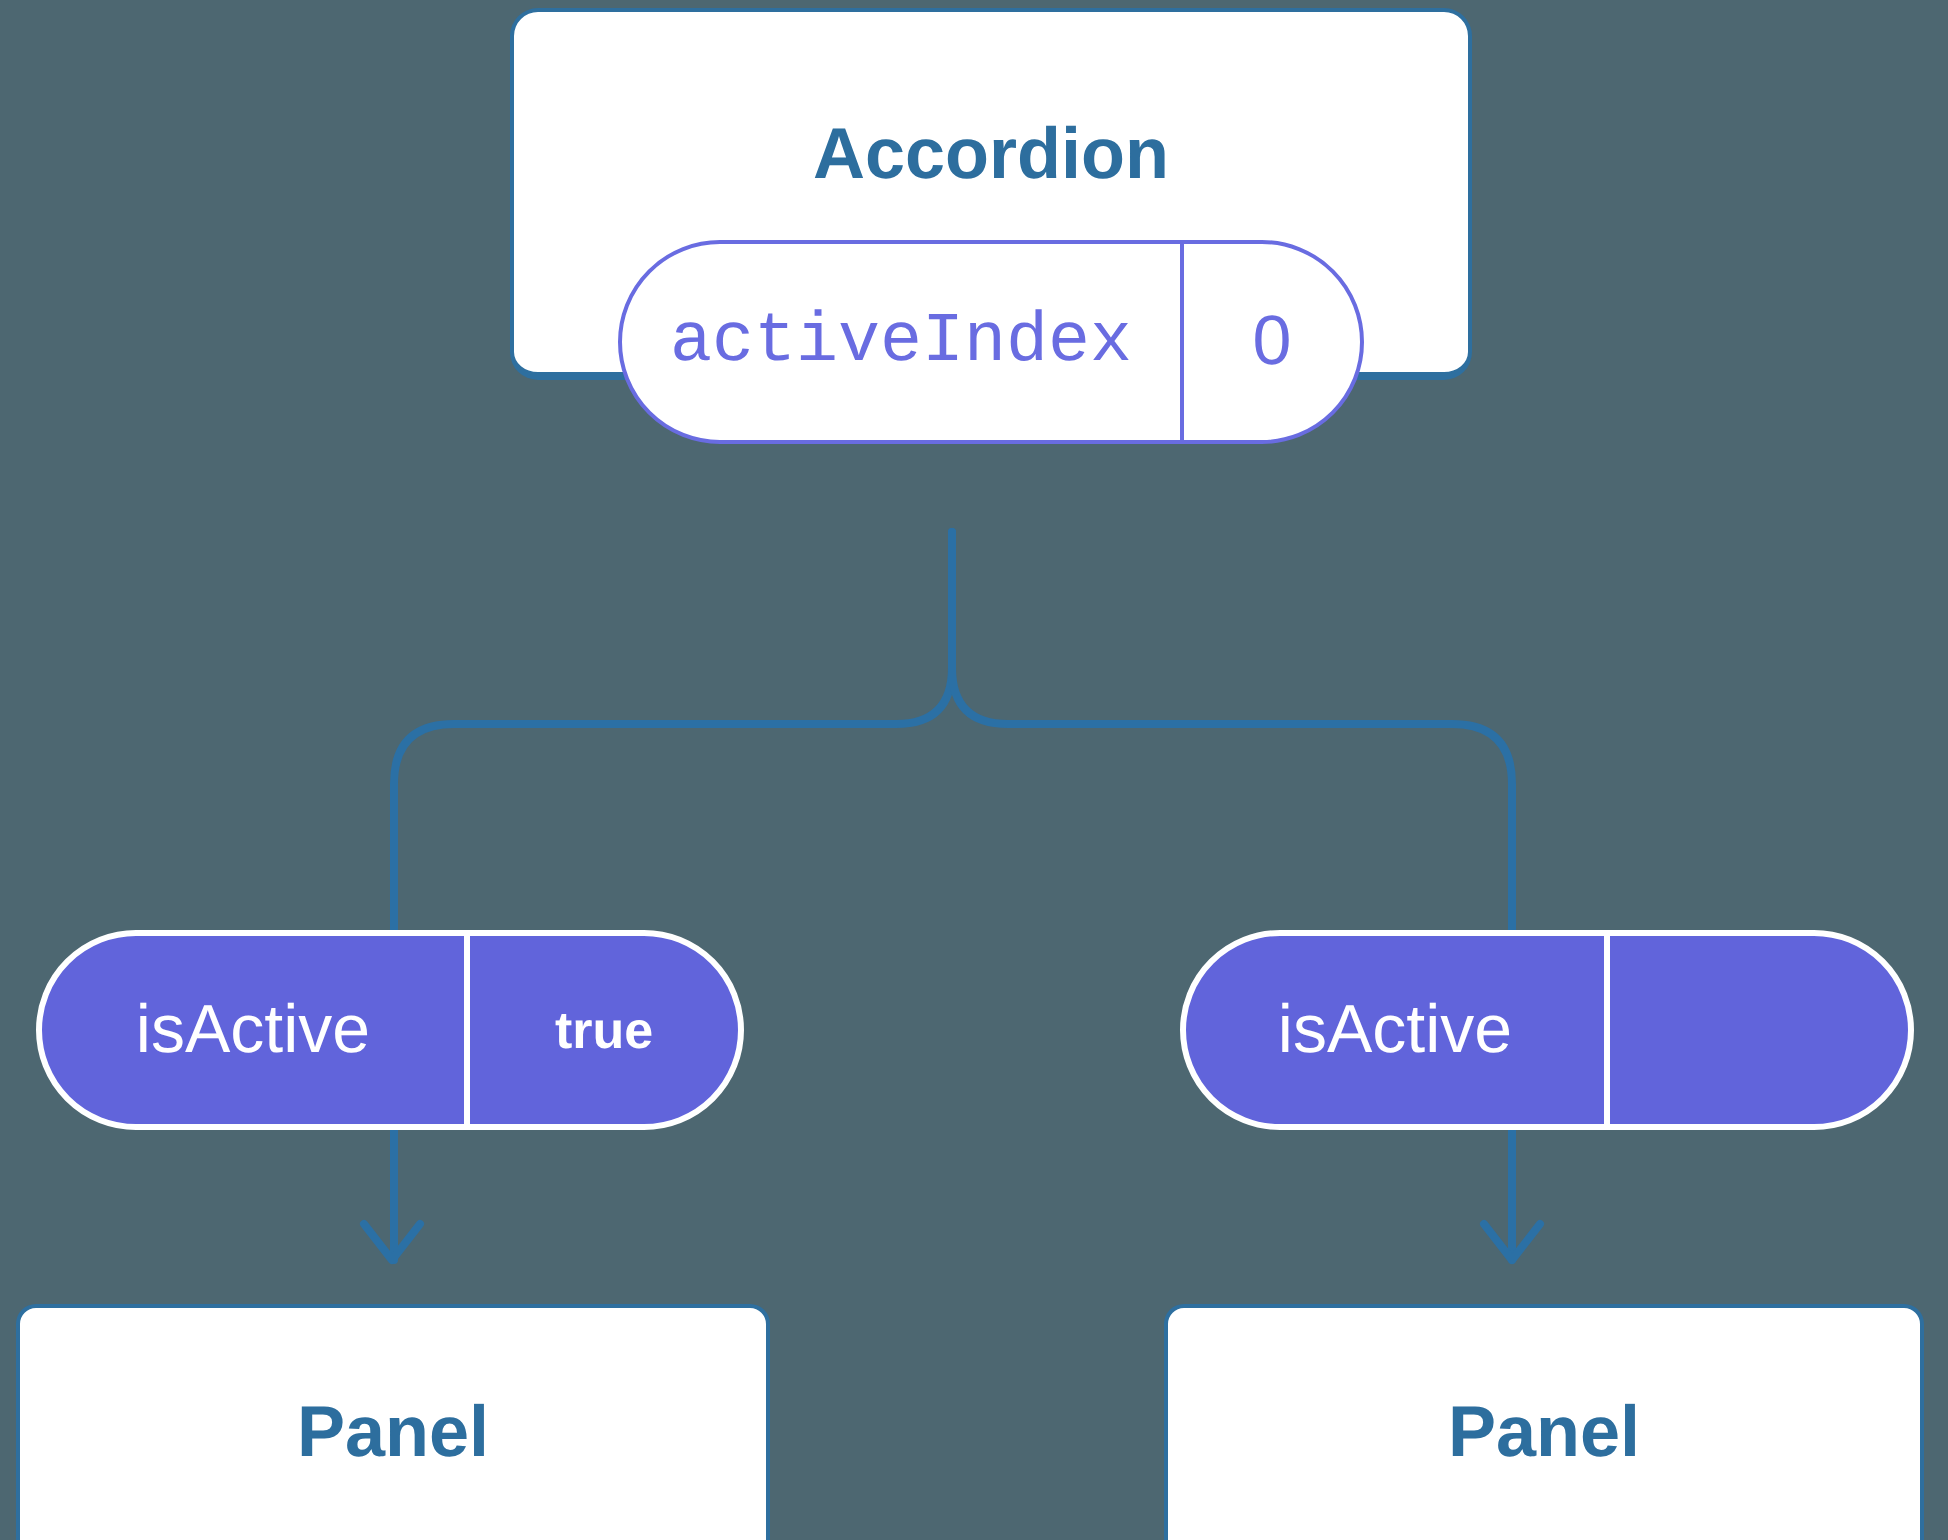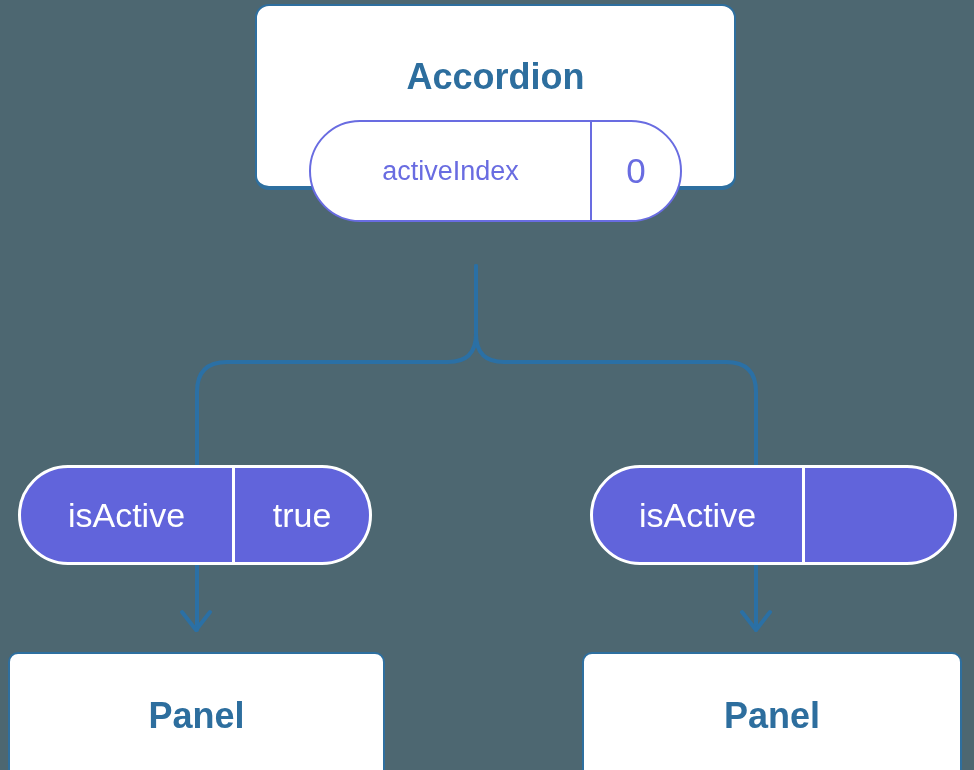--- a/index.html
+++ b/index.html
@@ -38,21 +38,21 @@
   }
   .state-pill{
     position:absolute;left:52px;top:114px;width:373px;height:102px;
     border:2px solid var(--purple-light);
     border-radius:51px;
     display:flex;align-items:stretch;
     background:#fff;
   }
   .state-pill .pill-name{
     flex:0 0 279px;display:flex;align-items:center;justify-content:center;
-    font-size:27px;color:var(--purple-light);
+    font-size:35px;color:var(--purple-light);font-family:Liberation Mono, monospace;
   }
   .state-pill .pill-sep{width:2px;background:var(--purple-light);}
   .state-pill .pill-value{
     flex:1;display:flex;align-items:center;justify-content:center;
     font-size:35px;color:var(--purple-light);
   }
 
   
   .prop-pill{
     position:absolute;height:100px;
@@ -67,21 +67,22 @@
   .prop-pill.right{left:590px;top:465px;width:367px;}
   .prop-pill .pill-name{
     display:flex;align-items:center;justify-content:center;
     font-size:34px;
   }
   .prop-pill.left .pill-name{flex:0 0 211px;}
   .prop-pill.right .pill-name{flex:0 0 209px;}
   .prop-pill .pill-sep{width:3px;background:#fff;}
   .prop-pill .pill-value{
     flex:1;display:flex;align-items:center;justify-content:center;
-    font-size:34px;
+    font-size:26px;
+    font-weight:bold;
   }
 
   
   .panel-card{
     position:absolute;top:652px;height:129px;
     background:var(--card-white);
     border:2px solid var(--border-blue);
     border-bottom-width:4px;
     border-radius:10px;
     display:flex;align-items:center;justify-content:center;

